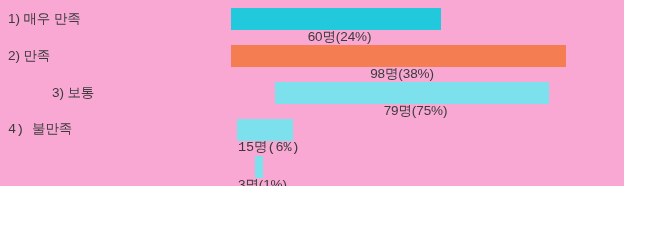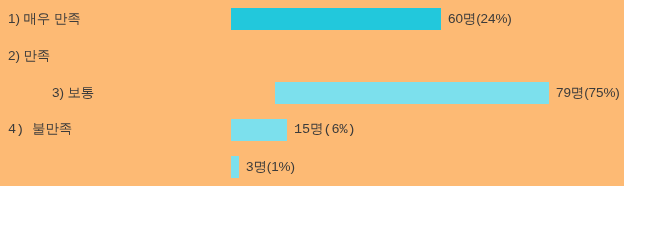--- a/index.html
+++ b/index.html
@@ -10,21 +10,21 @@
     width: 650px;
     height: 186px;
     background: #ffffff;
     font-family: "Liberation Sans", "DejaVu Sans", sans-serif;
     overflow: hidden;
   }
   #chart-root {
     position: relative;
     width: 624px;
     height: 186px;
-    background: #fdba74;
+    background: #f9a8d4;
   }
   .chart-row {
     position: absolute;
     left: 0;
     width: 650px;
     height: 37px;
     display: flex;
     align-items: center;
   }
   .row-label {
@@ -39,20 +39,21 @@
     white-space: nowrap;
   }
   .bar-track {
     position: absolute;
     left: 231px;
     top: 50%;
     transform: translateY(-50%);
     height: 22px;
     display: flex;
     align-items: center;
+    flex-direction: column;
   }
   .bar {
     height: 22px;
     flex: 0 0 auto;
     border-radius: 0;
   }
   .bar-value {
     font-size: 13.5px;
     line-height: 1;
     color: #3b3b3b;
@@ -69,20 +70,24 @@
   <div class="chart-row" style="top:0px;">
     <span class="row-label">1) 매우 만족</span>
     <span class="bar-track">
       <span class="bar" style="width: 210px; background: rgb(34, 200, 220);"></span>
       <span class="bar-value">60명(24%)</span>
     </span>
   </div>
 
   <div class="chart-row" style="top:37px;">
     <span class="row-label">2) 만족</span>
+    <span class="bar-track">
+      <span class="bar" style="width: 335px; background: rgb(244, 125, 81);"></span>
+      <span class="bar-value">98명(38%)</span>
+    </span>
   </div>
 
   <div class="chart-row" style="top:74px;margin-left:44px;">
     <span class="row-label">3) 보통</span>
     <span class="bar-track">
       <span class="bar" style="width: 274px; background: rgb(124, 224, 237);"></span>
       <span class="bar-value">79명(75%)</span>
     </span>
   </div>
 

